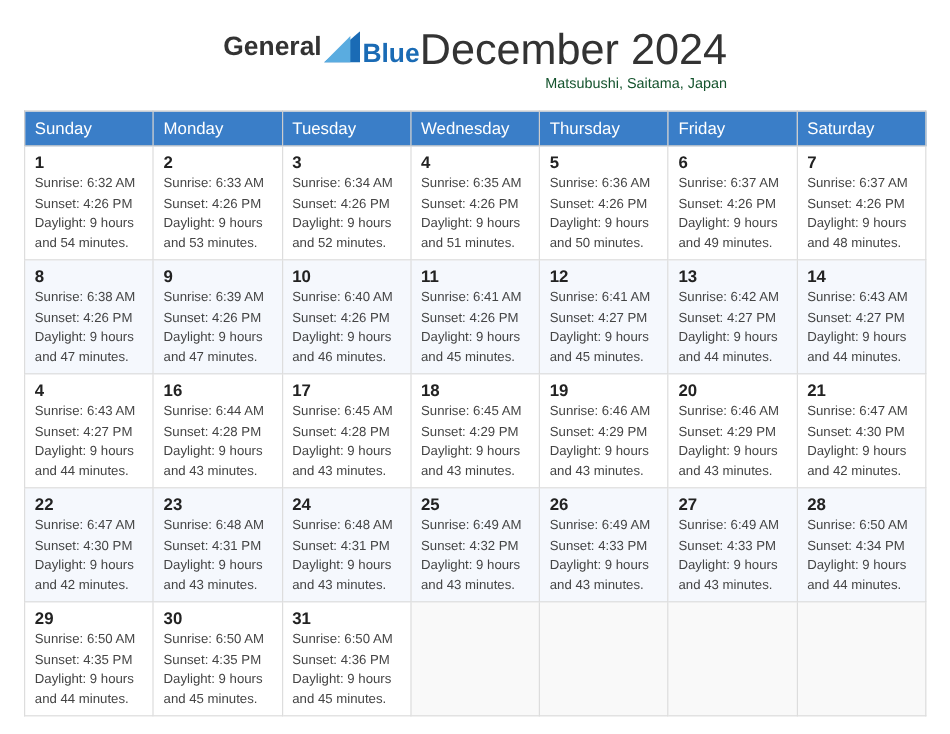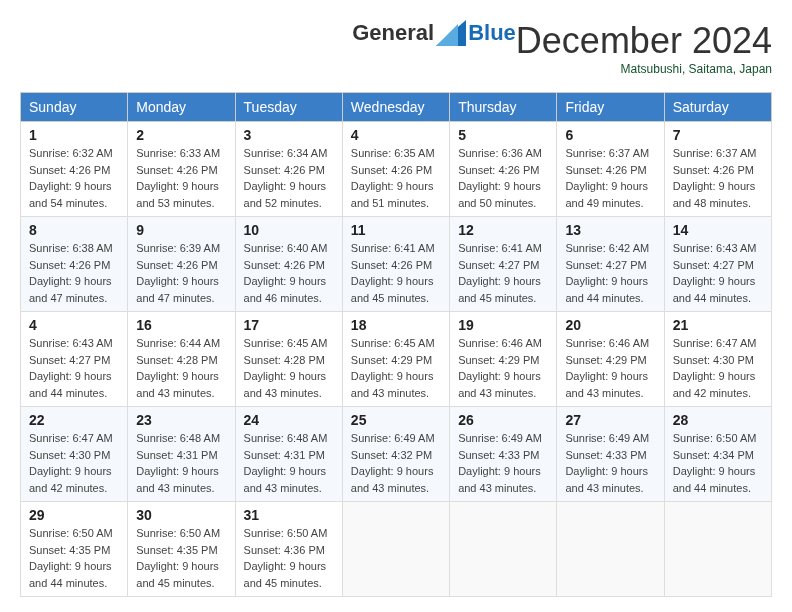--- a/index.html
+++ b/index.html
@@ -5,38 +5,38 @@
     * { box-sizing: border-box; margin: 0; padding: 0; }
     body {
       font-family: Arial, sans-serif;
       background: #fff;
       width: 792px;
       min-height: 612px;
       padding: 20px;
     }
     .header {
       display: flex;
-      justify-content: flex-end;
+      justify-content: center;
       align-items: flex-start;
       margin-bottom: 16px;
     }
     .logo {
       display: flex;
       flex-direction: column;
       align-items: flex-start;
     }
     .logo-text {
       display: flex;
       align-items: center;
       font-size: 22px;
       font-weight: bold;
       color: #333;
     }
     .logo-general { color: #333; }
-    .logo-blue { color: #1a6bb5; }
+    .logo-blue { color: #1a6bb5; margin-top: 12px; }
     .title-section {
       text-align: right;
     }
     .month-title {
       font-size: 36px;
       font-weight: normal;
       color: #333;
     }
     .location {
       font-size: 12px;

